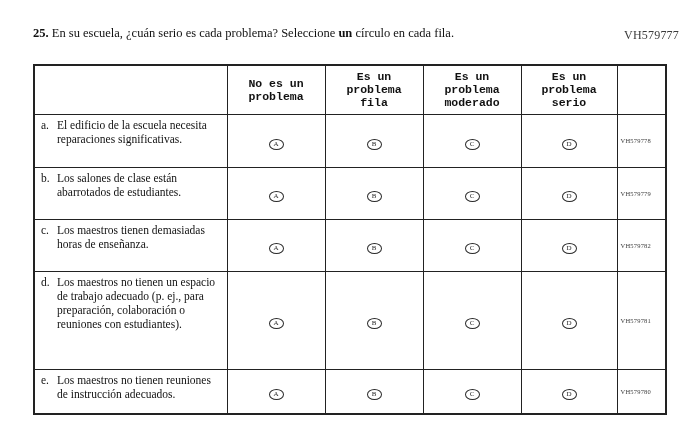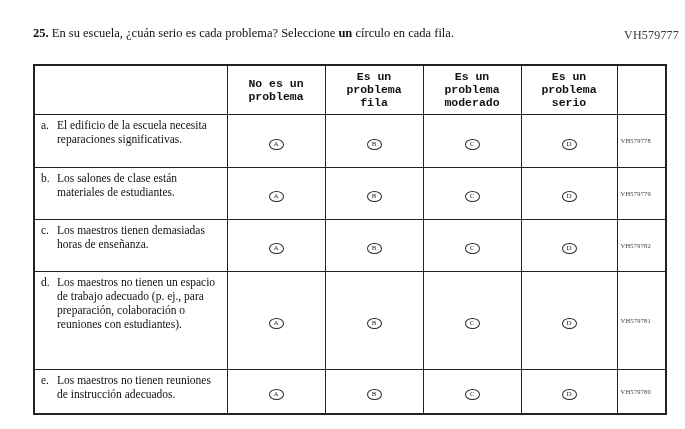--- a/index.html
+++ b/index.html
@@ -109,21 +109,21 @@
           </span></td>
       <td><span class="bubble">
             <span>D</span>
           </span></td>
       <td class="code">VH579778</td>
     </tr>
     <tr class="r1">
       <td class="stmt">
         <div class="stmtwrap">
           <span class="ltr">b.</span>
-          <span class="txt">Los salones de clase están materiales de estudiantes.</span>
+          <span class="txt">Los salones de clase están abarrotados de estudiantes.</span>
         </div>
       </td>
       <td><span class="bubble">
             <span>A</span>
           </span></td>
       <td><span class="bubble">
             <span>B</span>
           </span></td>
       <td><span class="bubble">
             <span>C</span>

